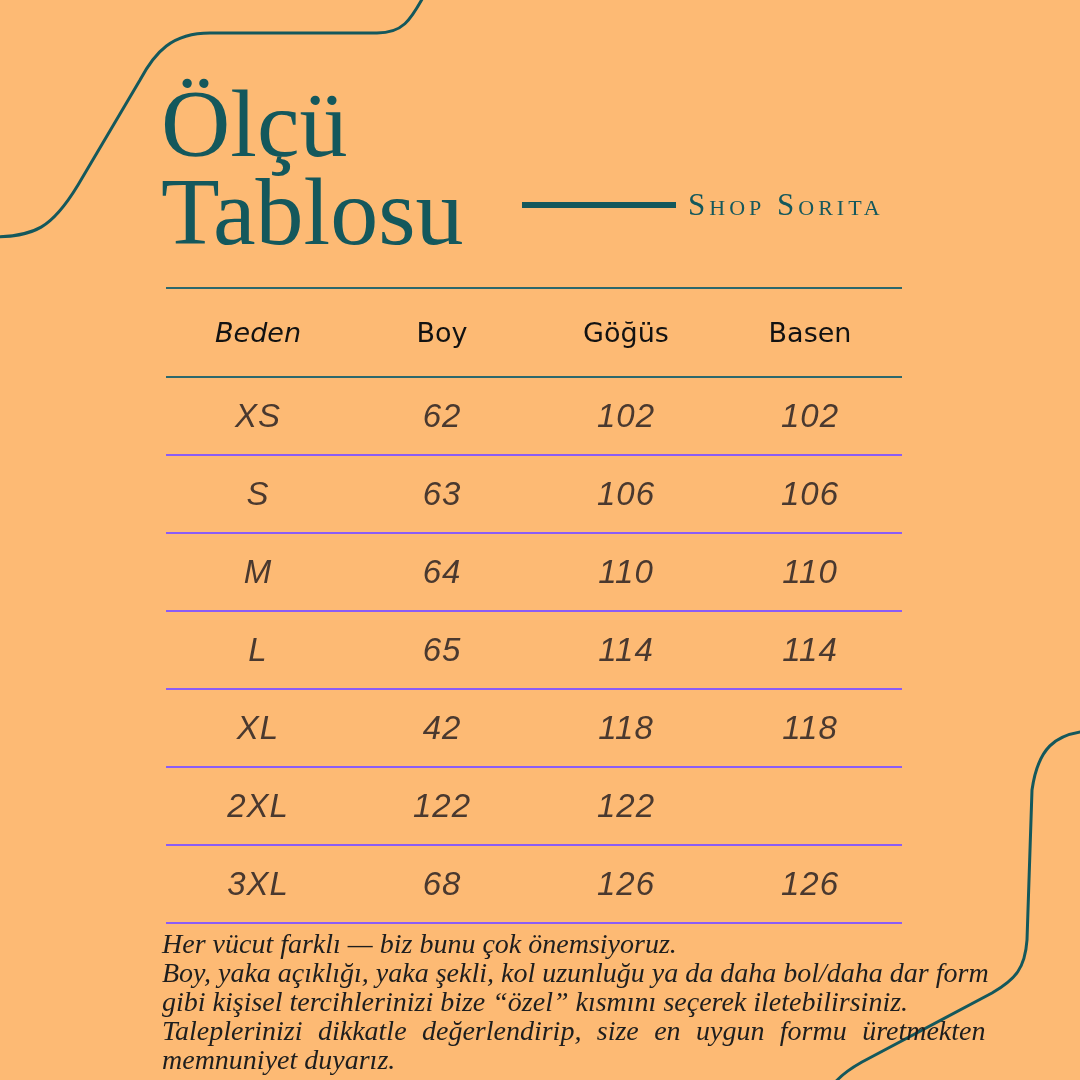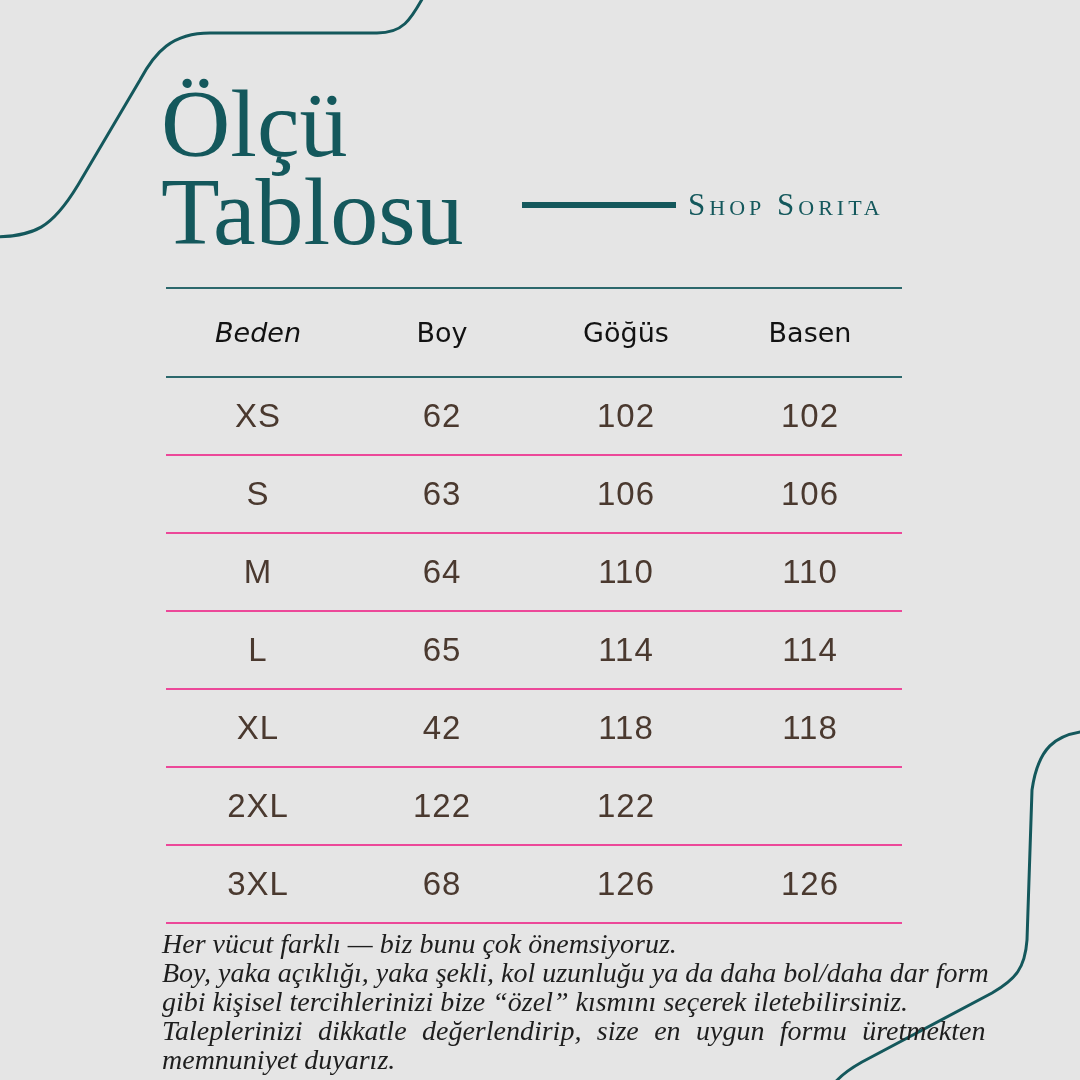--- a/index.html
+++ b/index.html
@@ -4,21 +4,21 @@
 <style>
   html,body{margin:0;padding:0;}
   body{
     width:1080px;height:1080px;
     background:#cfcdc8;
     font-family:"Liberation Sans",sans-serif;
   }
   .canvas{
     position:relative;
     width:1080px;height:1080px;
-    background:#e5e5e5;
+    background:#fdba74;
     overflow:hidden;
   }
   .deco-svg{
     position:absolute;left:0;top:0;width:1080px;height:1080px;
     pointer-events:none;
   }
   .deco-svg path{
     fill:none;stroke:#14585c;stroke-width:3;
   }
   
@@ -57,21 +57,22 @@
   }
   .hcell{
     text-align:center;
     font-family:"DejaVu Sans","Liberation Sans",sans-serif;
     font-weight:400;font-size:27px;color:#121212;
   }
   .hcell.italic{font-style:italic;}
   .trow{
     display:grid;grid-template-columns:repeat(4,1fr);
     height:76px;align-items:center;
-    border-bottom:2px solid #ec4899;
+    border-bottom:2px solid #8b5cf6;
+    font-style:italic;
   }
   .tcell{
     text-align:center;
     font-family:"Liberation Sans",sans-serif;
     font-size:33px;color:#4a392f;
     letter-spacing:1px;
   }
   
   .footer{
     position:absolute;left:162px;top:929px;width:700px;

